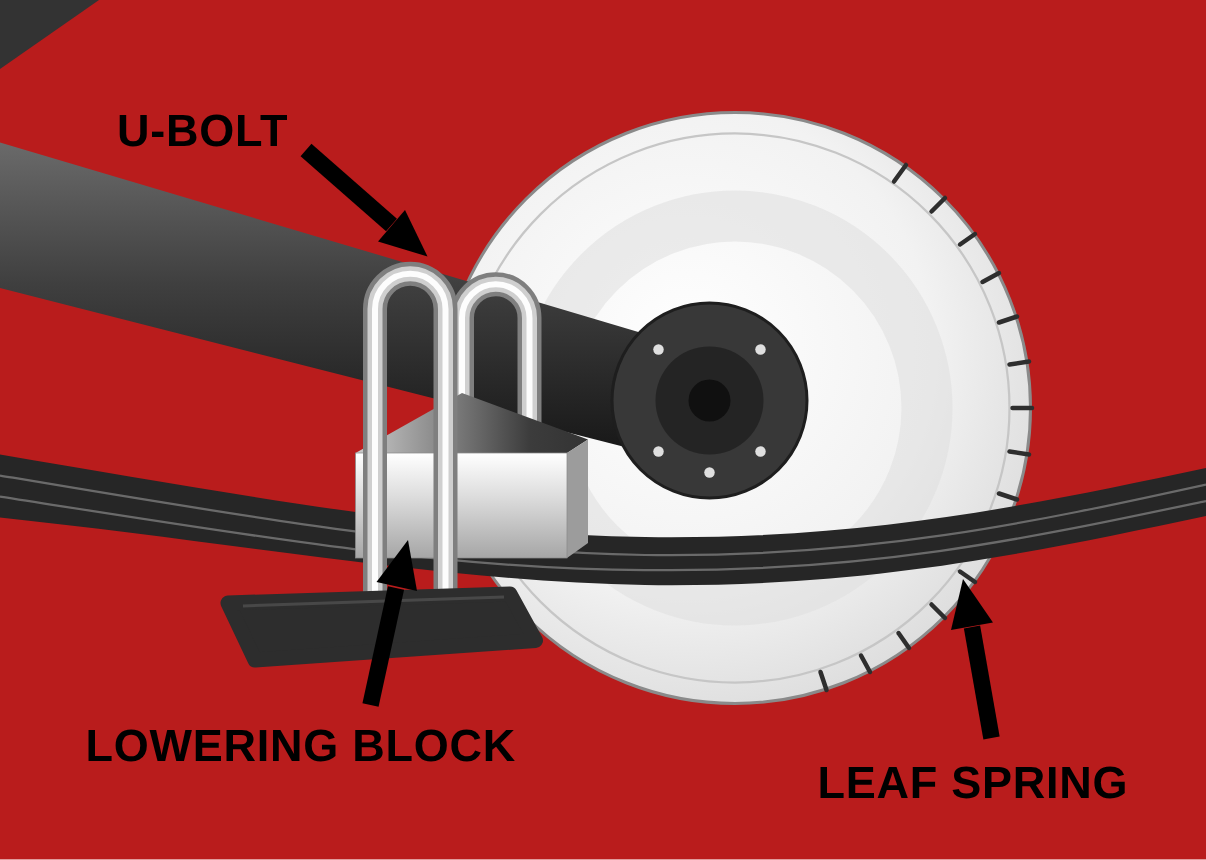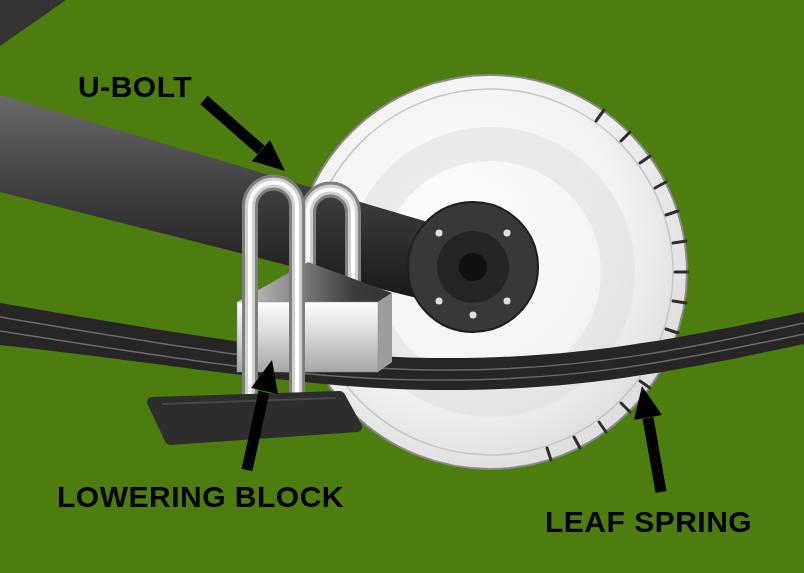--- a/index.html
+++ b/index.html
@@ -1,16 +1,16 @@
 <!DOCTYPE html>
 <html><head>
 <meta charset="utf-8">
 <style>
   html,body{margin:0;padding:0;background:#ffffff;}
-  .stage{position:relative;width:804px;height:573px;background:#4d7c0f;overflow:hidden;}
+  .stage{position:relative;width:804px;height:573px;background:#b91c1c;overflow:hidden;}
   svg{display:block;}
   .label{
     font-family:"Liberation Sans","DejaVu Sans",sans-serif;
     font-weight:bold;
     font-size:30px;
     letter-spacing:.5px;
   }
   .arrow-shaft{stroke:#000000;stroke-width:11;}
   .arrow-head{fill:#000000;}
   .vent-slot{stroke:#2e2e2e;stroke-width:3;stroke-linecap:round;}

